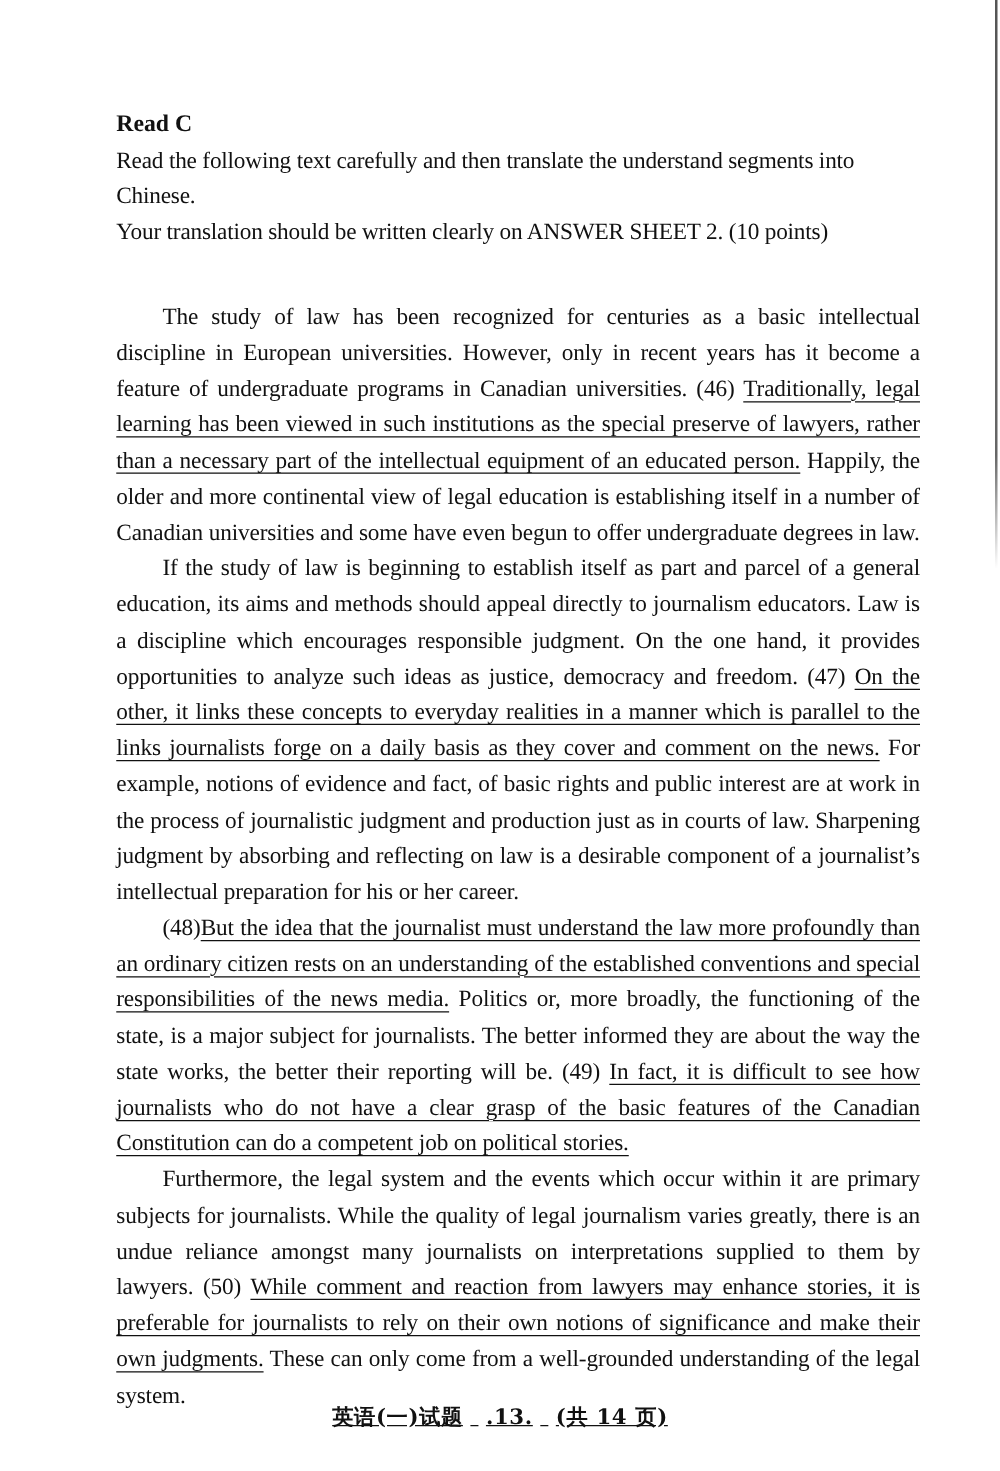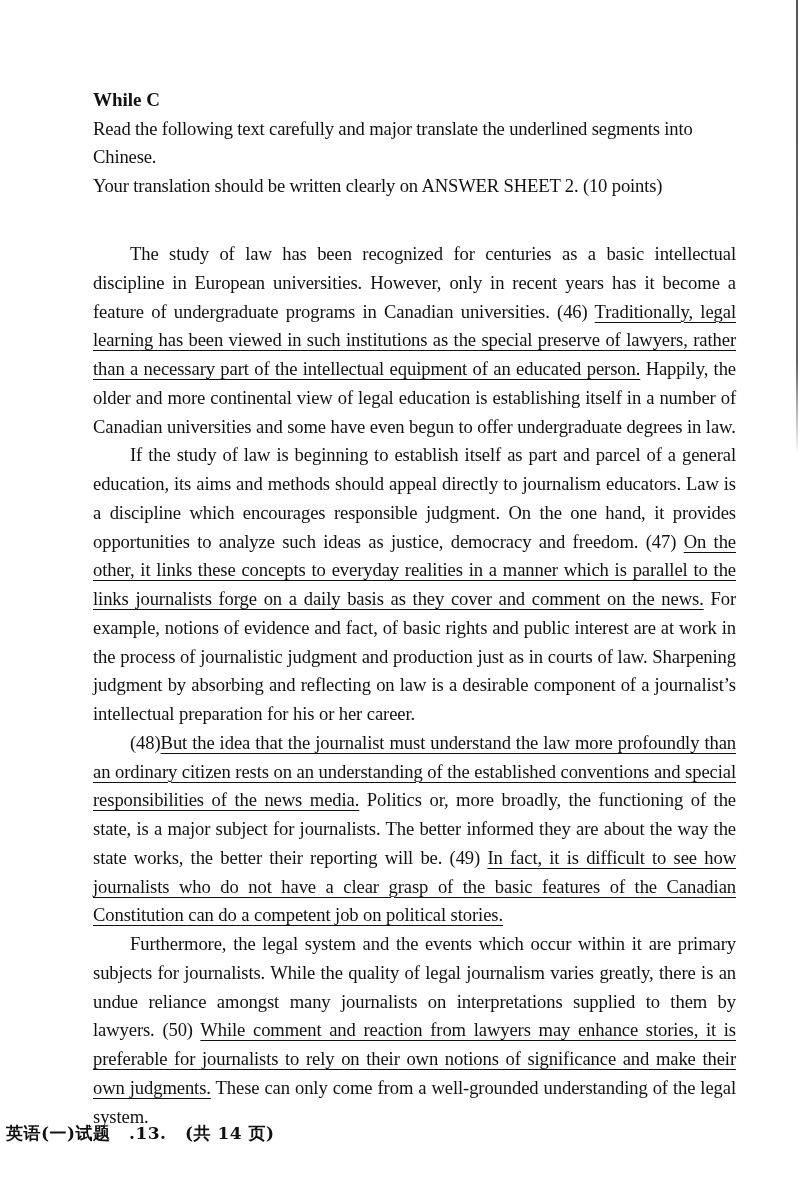--- a/index.html
+++ b/index.html
@@ -61,37 +61,38 @@
   .ul {
     text-decoration: underline;
     text-decoration-thickness: 1.3px;
     text-underline-offset: 4px;
   }
   .footer {
     position: absolute;
     left: 0;
     width: 800px;
     top: 1122px;
-    text-align: left;
+    text-align: center;
     font-size: 17px;
     font-family: "DejaVu Serif", "Liberation Serif", serif;
     font-weight: bold;
     letter-spacing: 0.5px;
     color: #111;
+    text-decoration: underline;
   }
   .footer span { margin: 0 6px; }
 </style>
 </head>
 <body>
 
 <div class="page-edge"></div>
 
 <div class="content">
-  <h2 class="heading">While C</h2>
-  <p class="instructions">Read the following text carefully and major translate the underlined segments into Chinese.</p>
+  <h2 class="heading">Read C</h2>
+  <p class="instructions">Read the following text carefully and then translate the understand segments into Chinese.</p>
   <p class="instructions">Your translation should be written clearly on ANSWER SHEET 2. (10 points)</p>
 
   <div class="passage">
     <p class="para"><span>The study of law has been recognized for centuries as a basic intellectual discipline in European universities. However, only in recent years has it become a feature of undergraduate programs in Canadian universities. (46) </span><span class="ul">Traditionally, legal learning has been viewed in such institutions as the special preserve of lawyers, rather than a necessary part of the intellectual equipment of an educated person.</span><span> Happily, the older and more continental view of legal education is establishing itself in a number of Canadian universities and some have even begun to offer undergraduate degrees in law.</span></p>
 
     <p class="para"><span>If the study of law is beginning to establish itself as part and parcel of a general education, its aims and methods should appeal directly to journalism educators. Law is a discipline which encourages responsible judgment. On the one hand, it provides opportunities to analyze such ideas as justice, democracy and freedom. (47) </span><span class="ul">On the other, it links these concepts to everyday realities in a manner which is parallel to the links journalists forge on a daily basis as they cover and comment on the news.</span><span> For example, notions of evidence and fact, of basic rights and public interest are at work in the process of journalistic judgment and production just as in courts of law. Sharpening judgment by absorbing and reflecting on law is a desirable component of a journalist’s intellectual preparation for his or her career.</span></p>
 
     <p class="para"><span>(48)</span><span class="ul">But the idea that the journalist must understand the law more profoundly than an ordinary citizen rests on an understanding of the established conventions and special responsibilities of the news media.</span><span> Politics or, more broadly, the functioning of the state, is a major subject for journalists. The better informed they are about the way the state works, the better their reporting will be. (49) </span><span class="ul">In fact, it is difficult to see how journalists who do not have a clear grasp of the basic features of the Canadian Constitution can do a competent job on political stories.</span></p>
 
     <p class="para"><span>Furthermore, the legal system and the events which occur within it are primary subjects for journalists. While the quality of legal journalism varies greatly, there is an undue reliance amongst many journalists on interpretations supplied to them by lawyers. (50) </span><span class="ul">While comment and reaction from lawyers may enhance stories, it is preferable for journalists to rely on their own notions of significance and make their own judgments.</span><span> These can only come from a well-grounded understanding of the legal system.</span></p>

